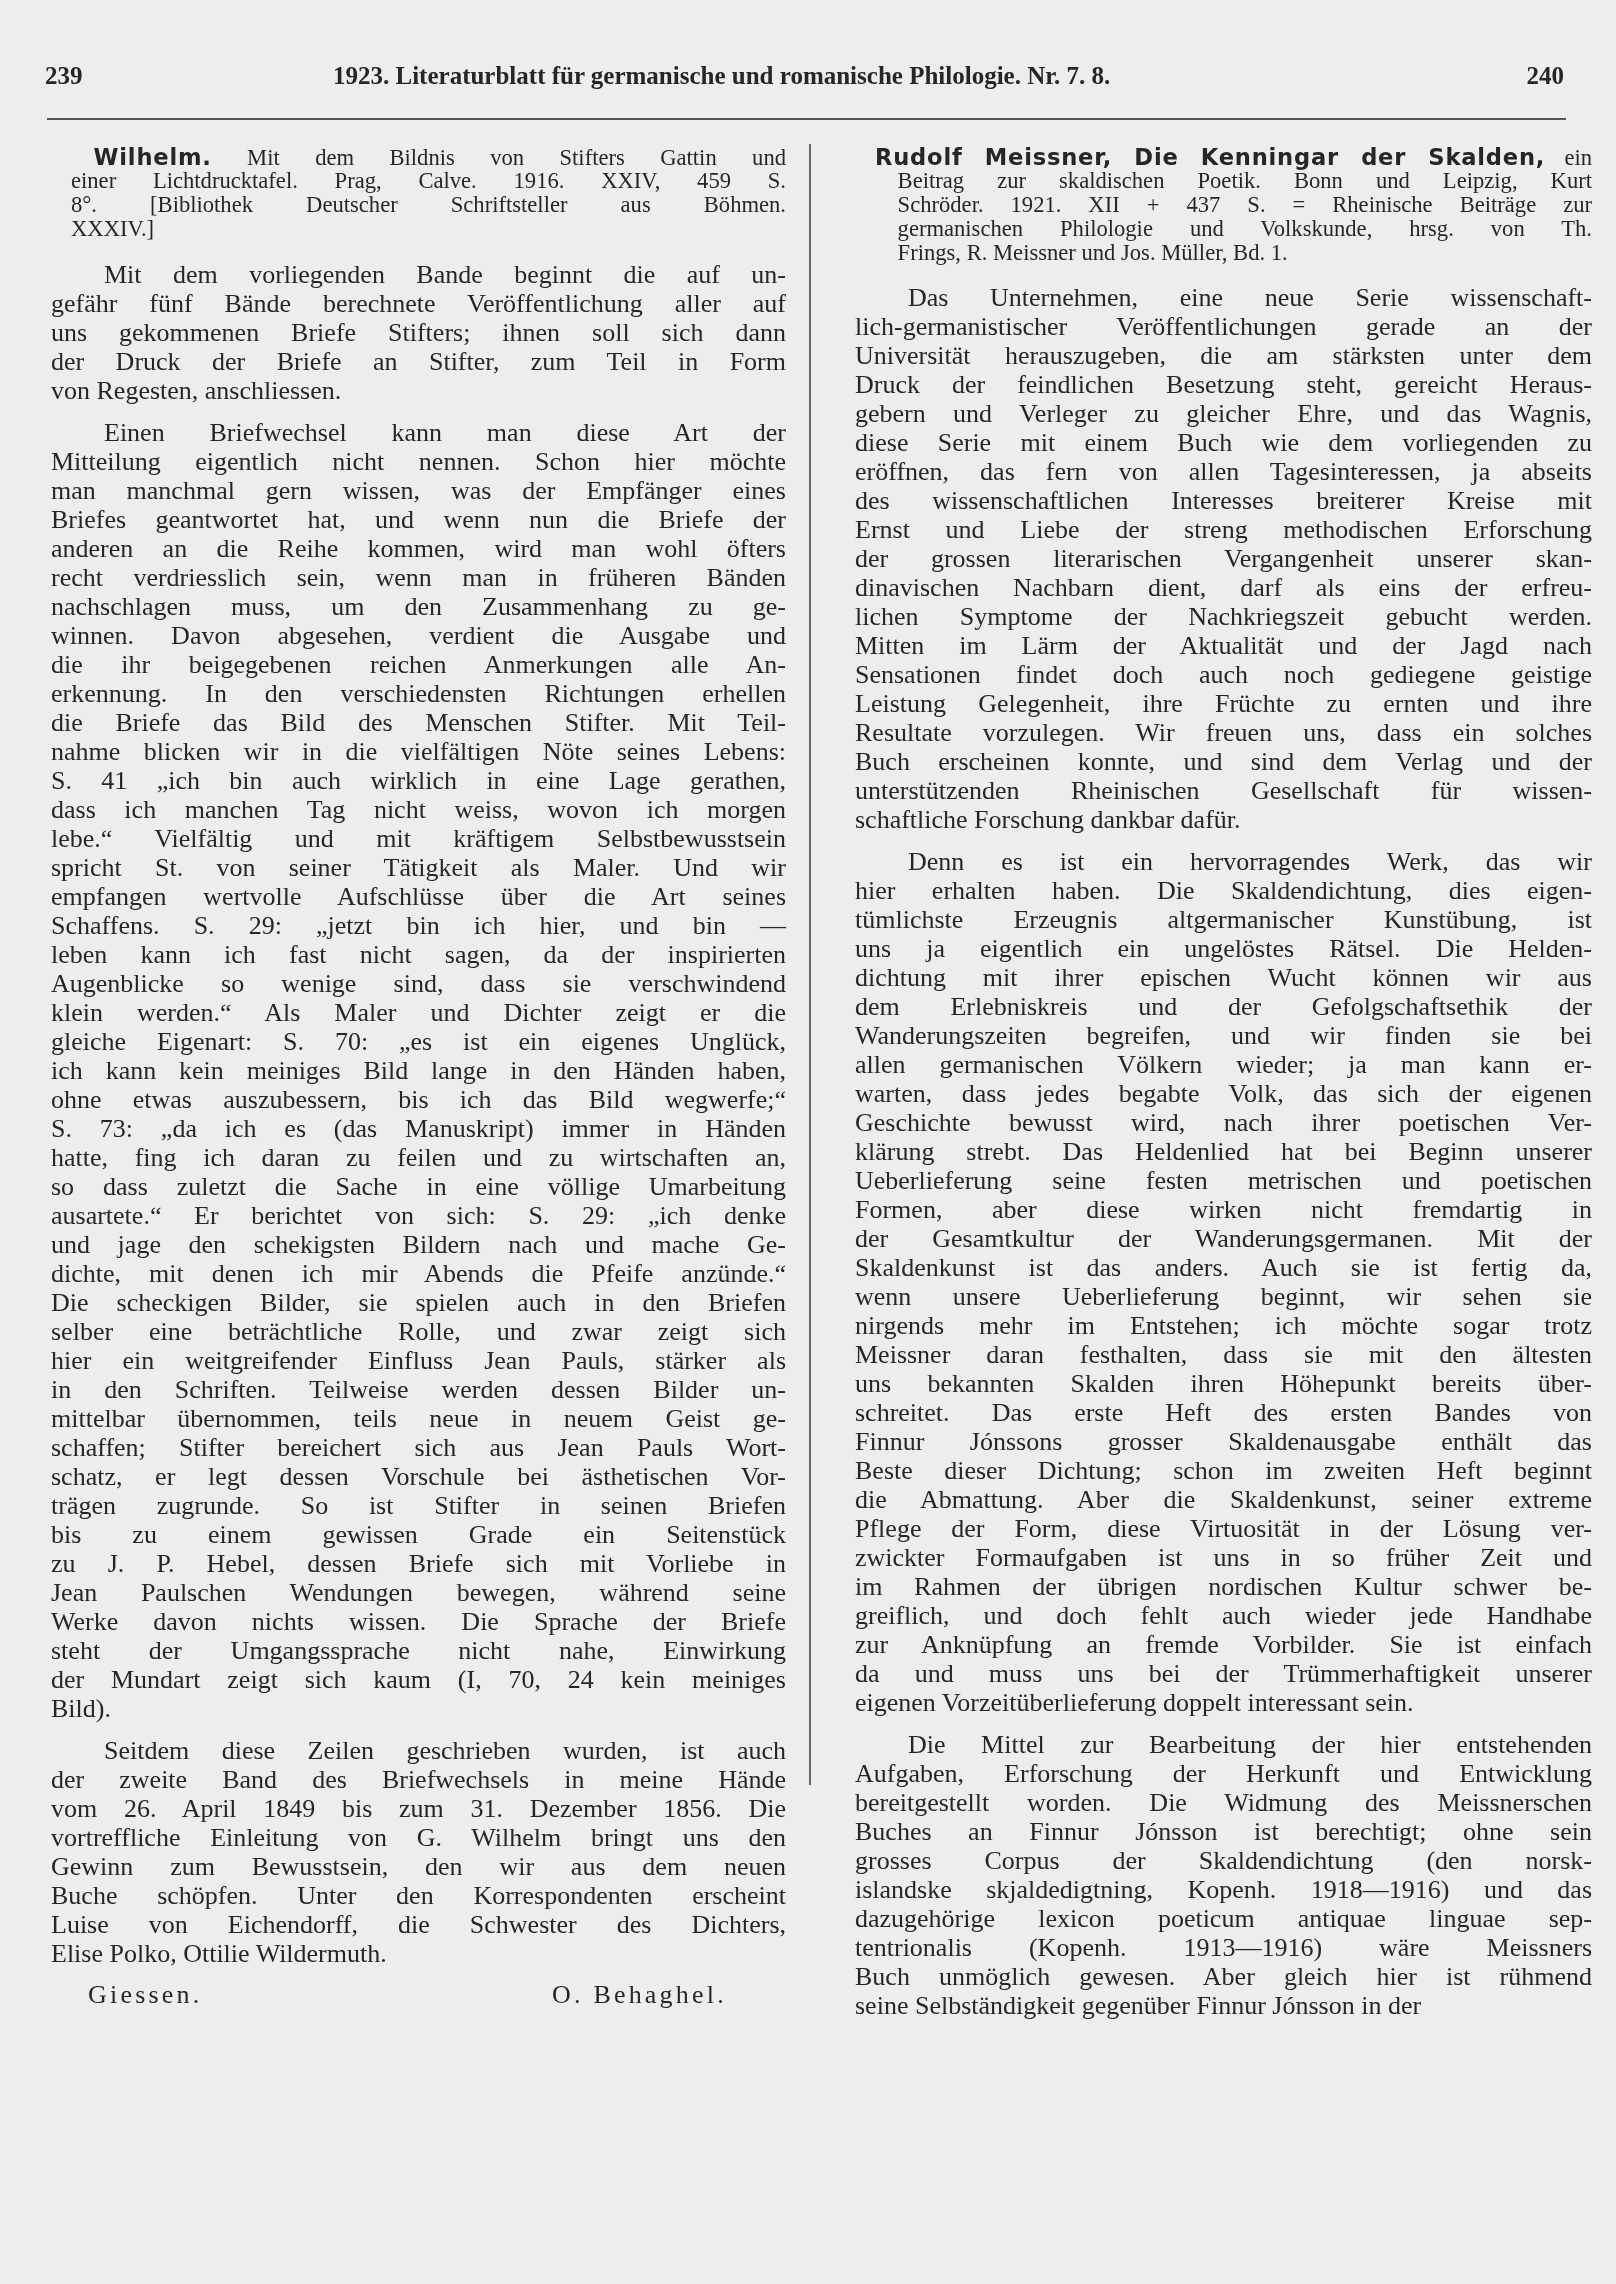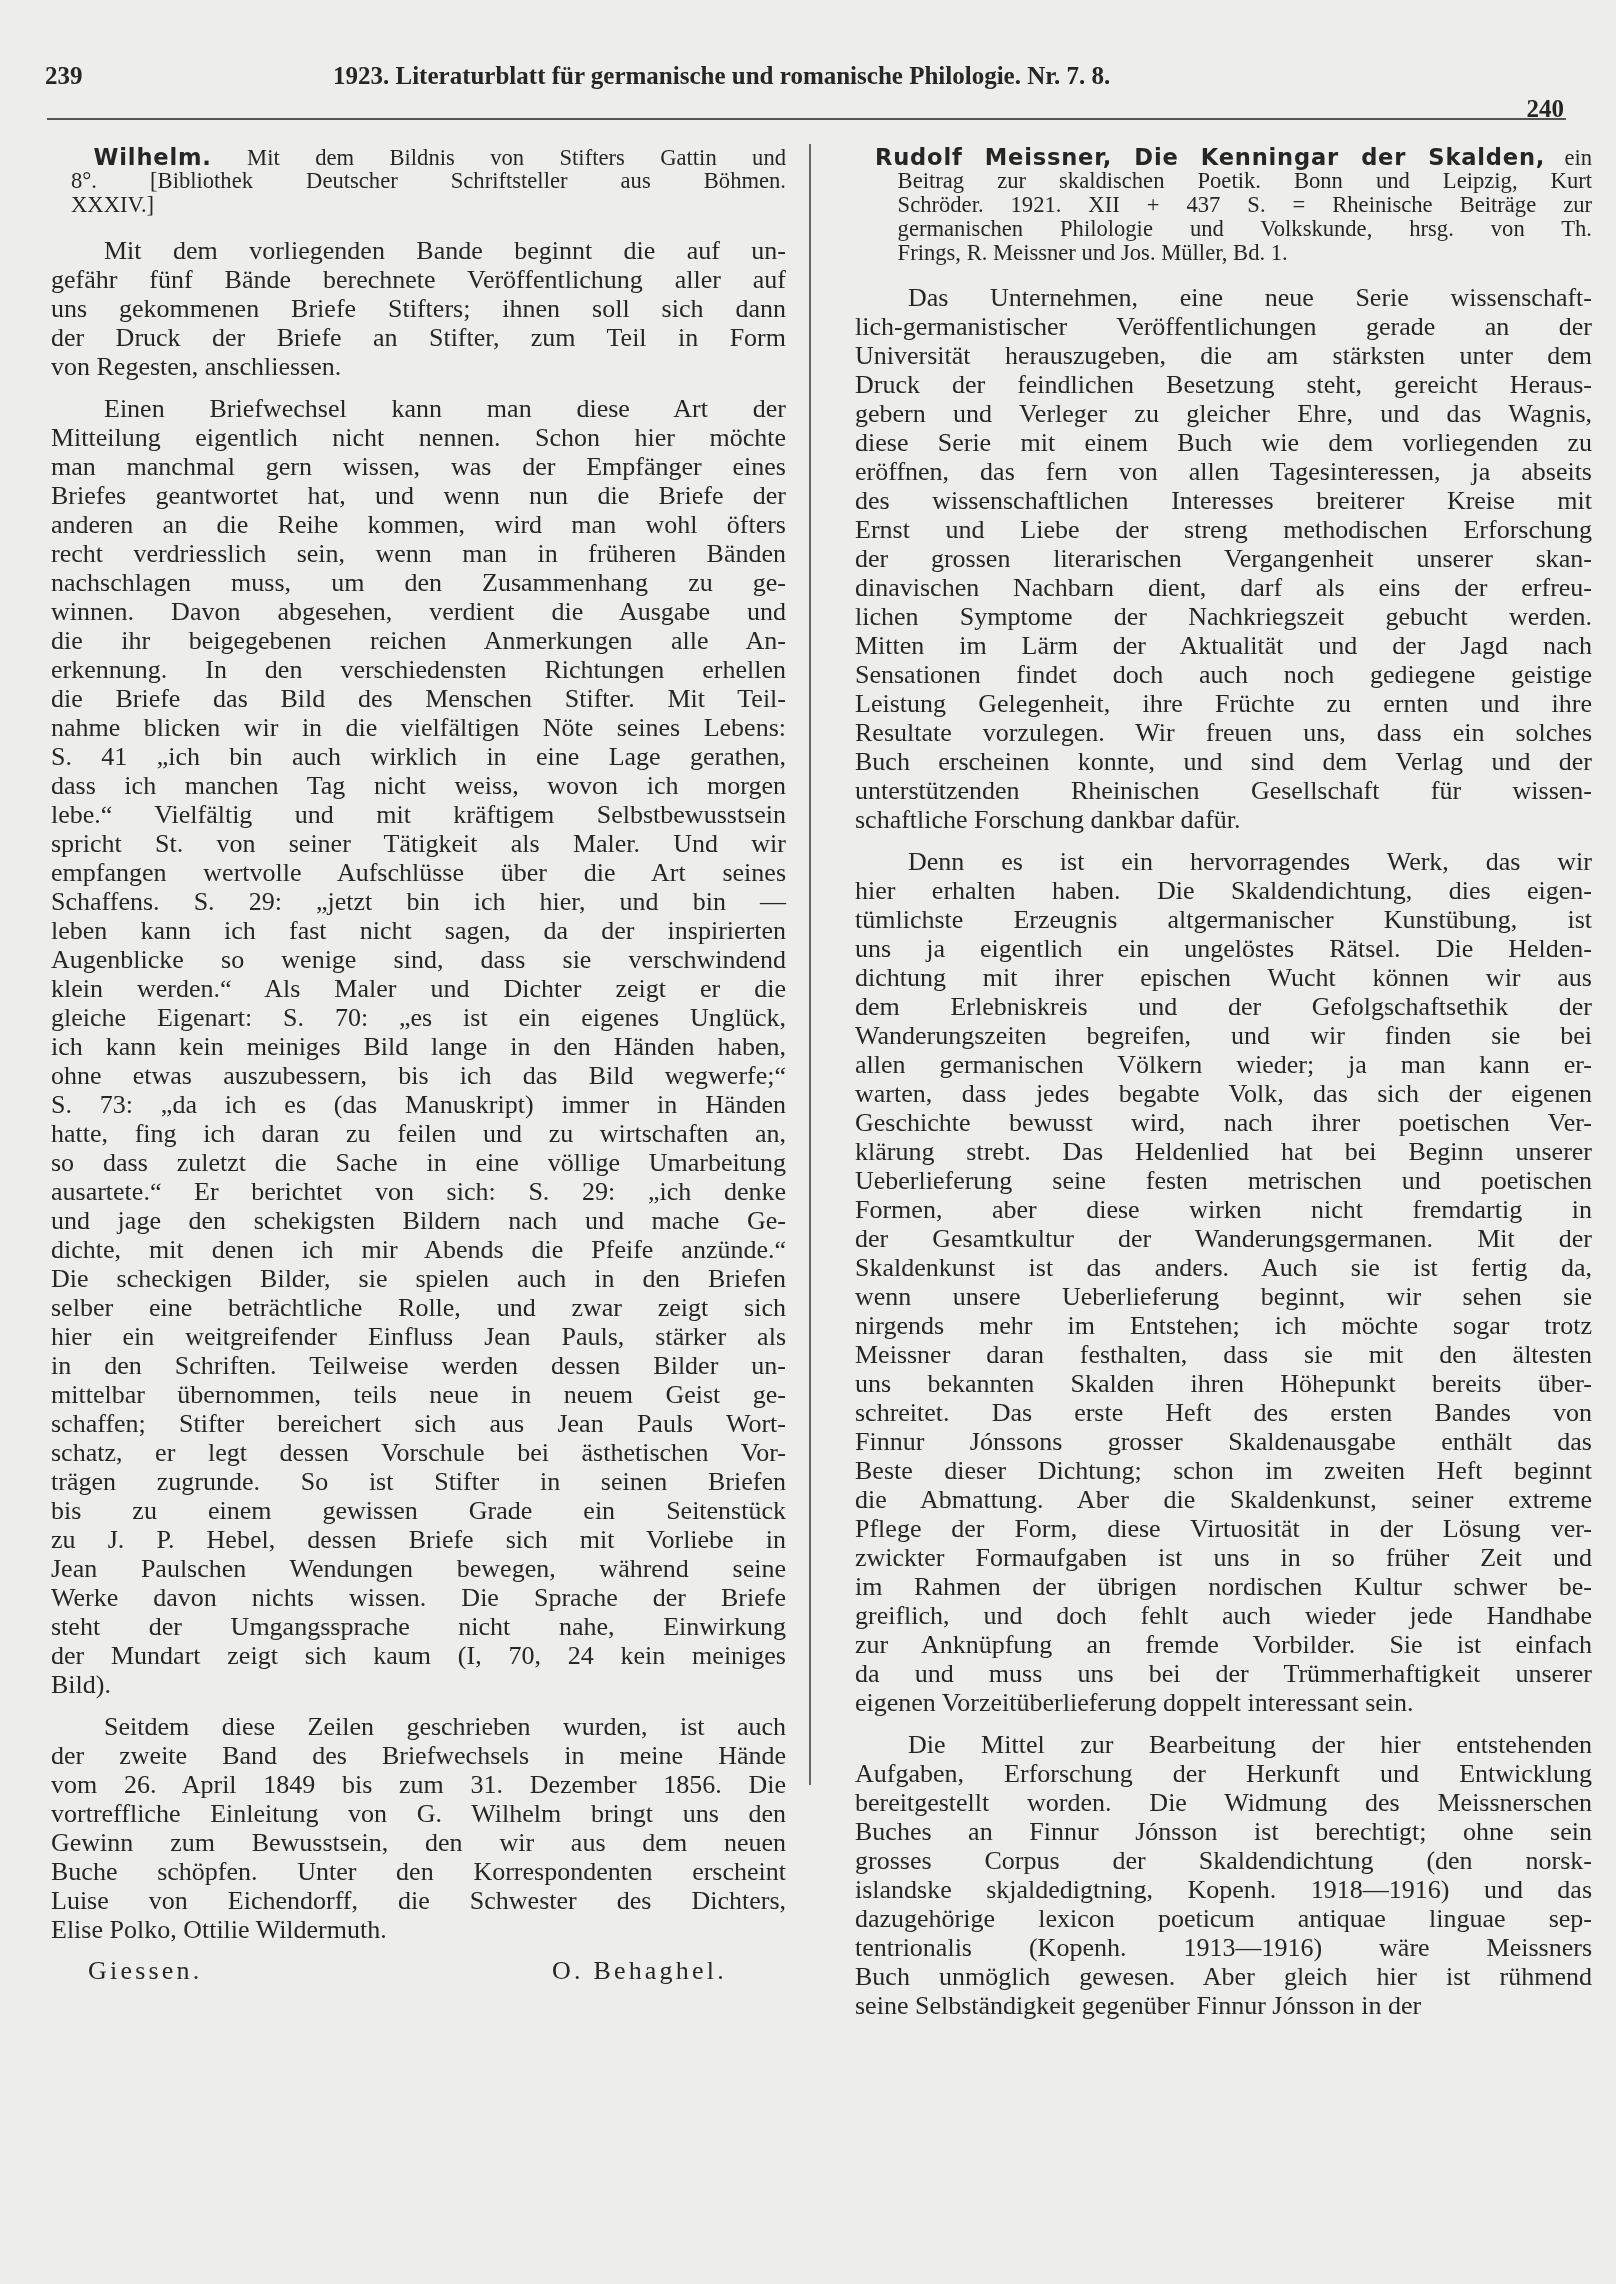--- a/index.html
+++ b/index.html
@@ -11,21 +11,21 @@
     color: #262626;
   }
   .header {
     position: absolute; left: 45px; top: 62px; width: 1519px; height: 40px;
     font-size: 25px;
     font-weight: bold;
   }
   .header span { position: absolute; top: 0; white-space: nowrap; }
   .pg-left { left: 0; }
   .pg-title { left: 288px; }
-  .pg-right { right: 0; margin-top: 33px; }
+  .pg-right { right: 0; }
   .rule {
     position: absolute; left: 47px; top: 118px; width: 1519px; height: 2.4px;
     background: #555;
   }
   .col {
     position: absolute; top: 145px;
     font-size: 26px; line-height: 29px;
   }
   .col-left { left: 51px; width: 735px; }
   .col-right { left: 855px; width: 737px; }
@@ -55,20 +55,21 @@
   <span class="pg-left">239</span>
   <span class="pg-title">1923. Literaturblatt für germanische und romanische Philologie. Nr. 7. 8.</span>
   <span class="pg-right">240</span>
 </div>
 <div class="rule"></div>
 <div class="divider"></div>
 
 <div class="col col-left">
   <div class="small">
     <span class="line hang2"><span class="bold">Wilhelm.</span><span> Mit dem Bildnis von Stifters Gattin und</span></span>
+    <span class="line">einer Lichtdrucktafel. Prag, Calve. 1916. XXIV, 459 S.</span>
     <span class="line">8°. [Bibliothek Deutscher Schriftsteller aus Böhmen.</span>
     <span class="line last">XXXIV.]</span>
   </div>
   <span class="gap" style="height:19.4px"></span>
   <div id="left-paras">
       <div>
         <span class="line indent">Mit dem vorliegenden Bande beginnt die auf un-</span>
         <span class="line">gefähr fünf Bände berechnete Veröffentlichung aller auf</span>
         <span class="line">uns gekommenen Briefe Stifters; ihnen soll sich dann</span>
         <span class="line">der Druck der Briefe an Stifter, zum Teil in Form</span>

